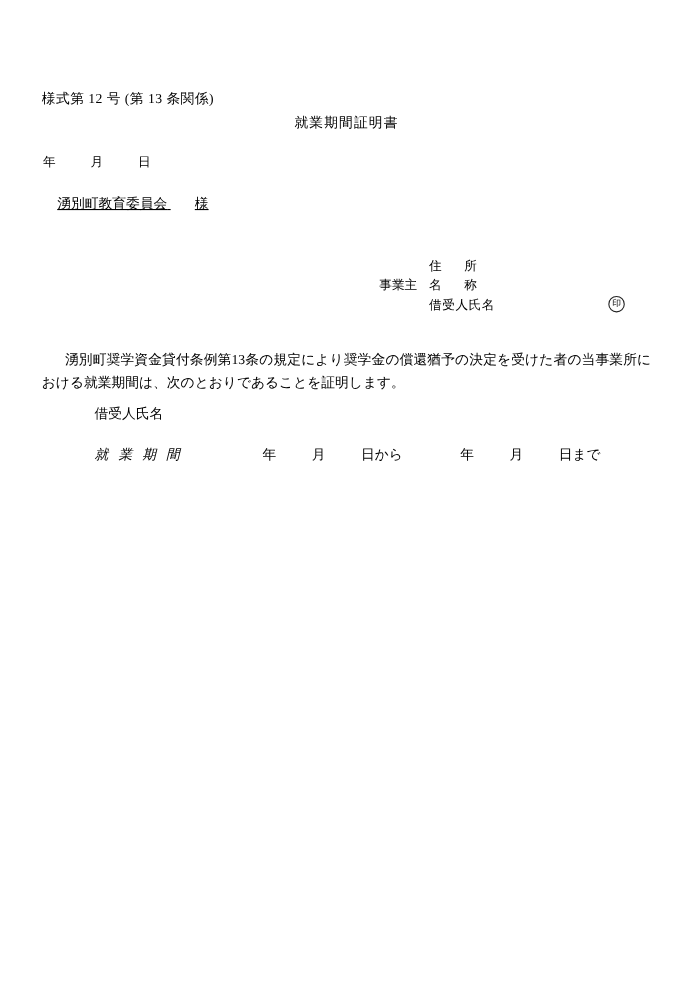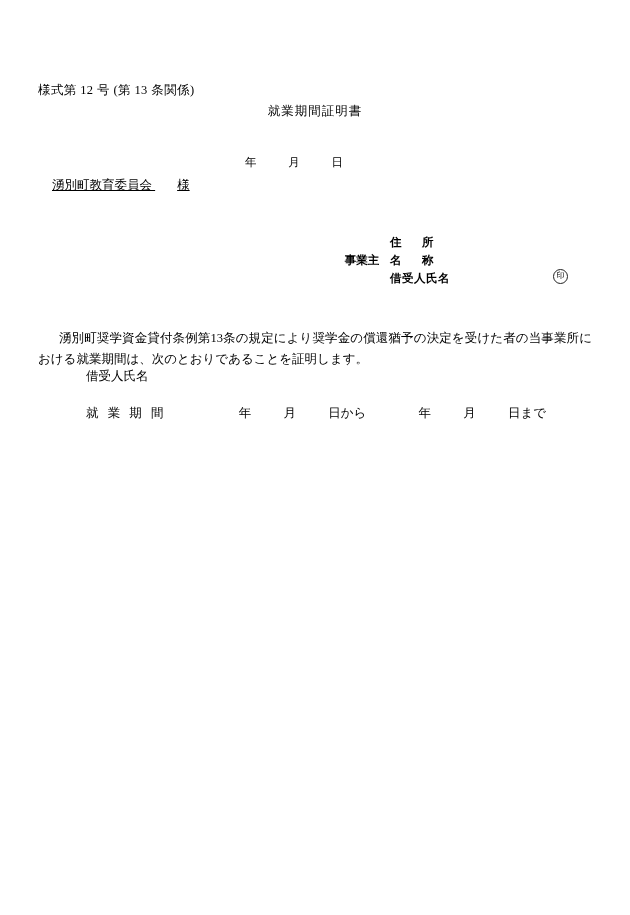--- a/index.html
+++ b/index.html
@@ -35,24 +35,25 @@
     right: 0;
     top: 103px;
     text-align: center;
     font-size: 12.5px;
     letter-spacing: 1px;
   }
   .date-line {
     position: absolute;
     left: 0;
     right: 42px;
-    top: 155px;
-    text-align: center;
+    top: 140px;
+    text-align: left;
     font-size: 11.5px;
     white-space: nowrap;
+    padding-left: 39px;
   }
   .date-line .gap {
     display: inline-block;
     width: 26px;
   }
   .addressee {
     position: absolute;
     left: 52px;
     top: 177px;
     font-size: 12.5px;
@@ -66,21 +67,20 @@
     position: absolute;
     left: 334px;
     top: 233px;
     font-size: 11.5px;
     line-height: 18px;
   }
   .issuer-row {
     display: flex;
     align-items: baseline;
     white-space: nowrap;
-    font-weight: bold;
   }
   .issuer-label {
     display: inline-block;
     width: 56px;
     text-align: center;
   }
   .issuer-label.blank {
     visibility: hidden;
   }
   .issuer-field {
@@ -100,21 +100,21 @@
     border: 1px solid #222;
     border-radius: 50%;
     font-size: 8px;
     line-height: 12px;
     text-align: center;
     font-family: "Liberation Serif", serif;
   }
   .body-text {
     position: absolute;
     left: 38px;
-    top: 328px;
+    top: 317px;
     width: 554px;
     font-size: 12.5px;
     line-height: 21px;
     text-align: justify;
     text-indent: 21px;
   }
   .borrower {
     position: absolute;
     left: 86px;
     top: 368px;
@@ -123,20 +123,21 @@
   }
   .period {
     position: absolute;
     left: 86px;
     top: 405px;
     font-size: 12.5px;
     white-space: nowrap;
   }
   .period .label {
     letter-spacing: 3px;
+    font-style: italic;
   }
   .period .s1 { display: inline-block; width: 66px; }
   .period .s2 { display: inline-block; width: 26px; }
   .period .s3 { display: inline-block; width: 26px; }
   .period .s4 { display: inline-block; width: 46px; }
   .period .s5 { display: inline-block; width: 26px; }
   .period .s6 { display: inline-block; width: 26px; }
 </style>
 </head>
 <body>

